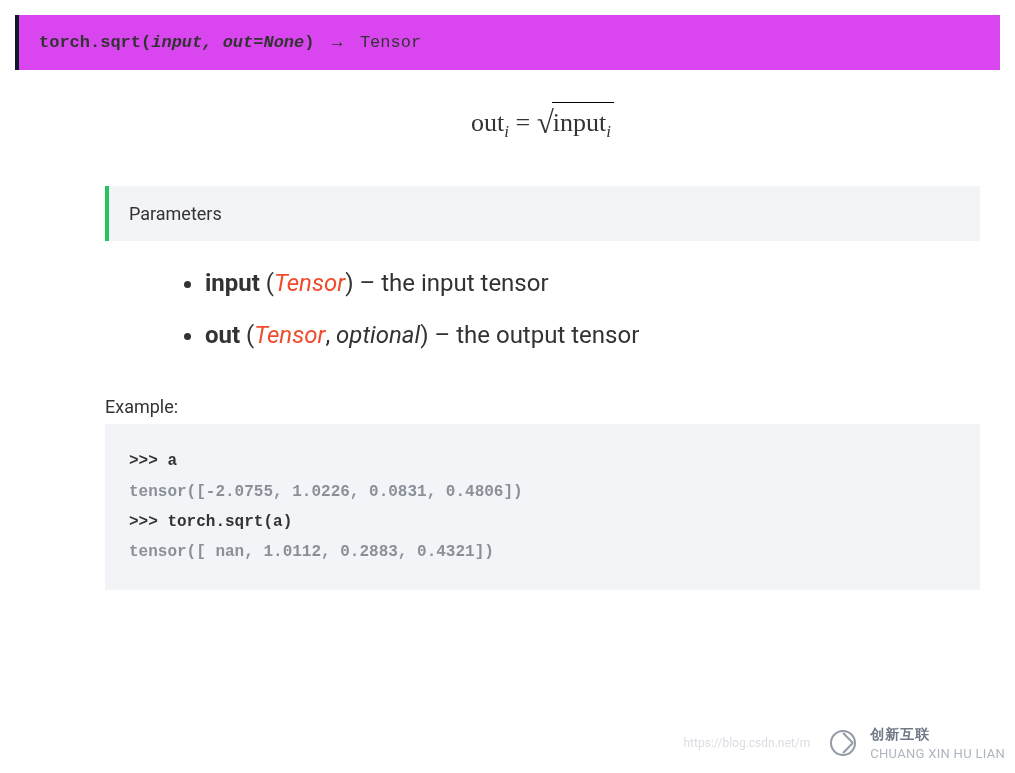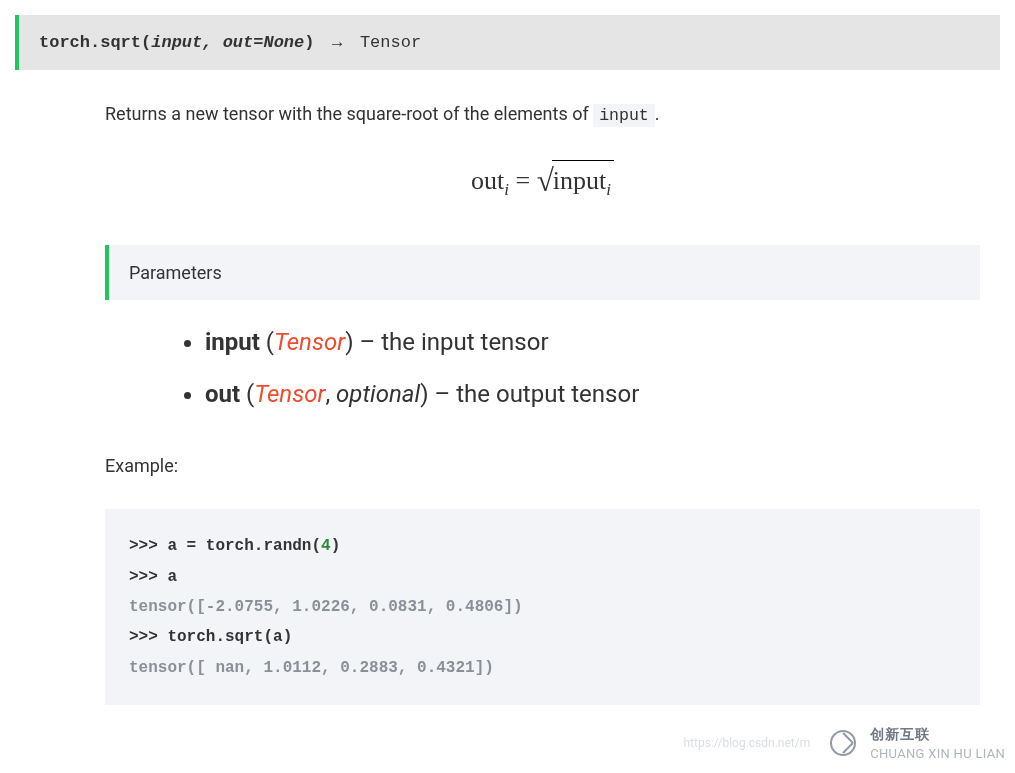--- a/index.html
+++ b/index.html
@@ -5,22 +5,22 @@
   body {
     font-family: -apple-system, BlinkMacSystemFont, "Segoe UI", Roboto, sans-serif;
     margin: 0;
     padding: 15px;
     background: #fff;
     color: #333;
     font-size: 17px;
     line-height: 1.5;
   }
   .signature-box {
-    background: #e5e5e5;
-    border-left: 4px solid #22c55e;
+    background: #d946ef;
+    border-left: 4px solid #0f172a;
     padding: 14px 20px;
     margin-bottom: 30px;
   }
   .signature-box code {
     font-family: "SFMono-Regular", Consolas, "Liberation Mono", Menlo, monospace;
     font-size: 17px;
   }
   .sig-name { font-weight: 700; }
   .sig-param { font-style: italic; font-weight: 600; }
   .arrow { font-family: sans-serif; margin: 0 4px; }
@@ -52,21 +52,21 @@
     border-left: 4px solid #22c55e;
     padding: 14px 20px;
     margin-bottom: 24px;
     font-size: 18px;
   }
   ul.params-list { margin: 10px 0 40px; padding-left: 100px; }
   ul.params-list li { margin-bottom: 16px; font-size: 24px; }
   .p-name { font-weight: 700; }
   .p-type { color: #ee4c2c; font-style: italic; }
   .p-opt { font-style: italic; }
-  .example-label { margin: 30px 0 30px; font-size: 18px; }
+  .example-label { margin: 30px 0 4px; font-size: 18px; }
   .code-block {
     background: #f3f4f7;
     padding: 22px 24px;
     font-family: "SFMono-Regular", Consolas, "Liberation Mono", Menlo, monospace;
     font-size: 16px;
     line-height: 1.9;
   }
   .prompt { color: #333; font-weight: 700; }
   .stmt { color: #333; font-weight: 700; }
   .num-lit { color: #2b8a3e; font-weight: 700; }
@@ -115,23 +115,20 @@
 <div class="signature-box">
   <code>
     <span class="sig-name">torch.sqrt</span><span class="sig-name">(</span><span class="sig-param">input, out=None</span><span class="sig-name">)</span>
     <span class="arrow">→</span>
     <span>Tensor</span>
   </code>
 </div>
 
 <div class="content">
 
-  <div class="desc">
-    <span>Returns a new tensor with the square-root of the elements of </span><span class="inline-code">input</span><span>.</span>
-  </div>
 
   <div class="formula">
     <span>out</span><sub>i</sub><span> = </span><span class="radical">√</span><span class="sqrt-wrap"><span>input</span><sub>i</sub></span>
   </div>
 
   <div class="params-box">
     <span>Parameters</span>
   </div>
 
   <ul class="params-list">
@@ -141,21 +138,20 @@
     </li>
     <li>
       <span class="p-name">out</span>
       (<span class="p-type">Tensor</span><span>, </span><span class="p-opt">optional</span>) – <span>the output tensor</span>
     </li>
   </ul>
 
   <div class="example-label">Example:</div>
 
   <div class="code-block">
-    <div><span class="prompt">&gt;&gt;&gt; </span><span class="stmt">a = torch.randn(</span><span class="num-lit">4</span><span class="stmt">)</span></div>
     <div><span class="prompt">&gt;&gt;&gt; </span><span class="stmt">a</span></div>
     <div><span class="output">tensor([-2.0755,  1.0226,  0.0831,  0.4806])</span></div>
     <div><span class="prompt">&gt;&gt;&gt; </span><span class="stmt">torch.sqrt(a)</span></div>
     <div><span class="output">tensor([    nan,  1.0112,  0.2883,  0.4321])</span></div>
   </div>
 
 </div>
 
 <div class="watermark">
   <span class="url">https://blog.csdn.net/m</span>

